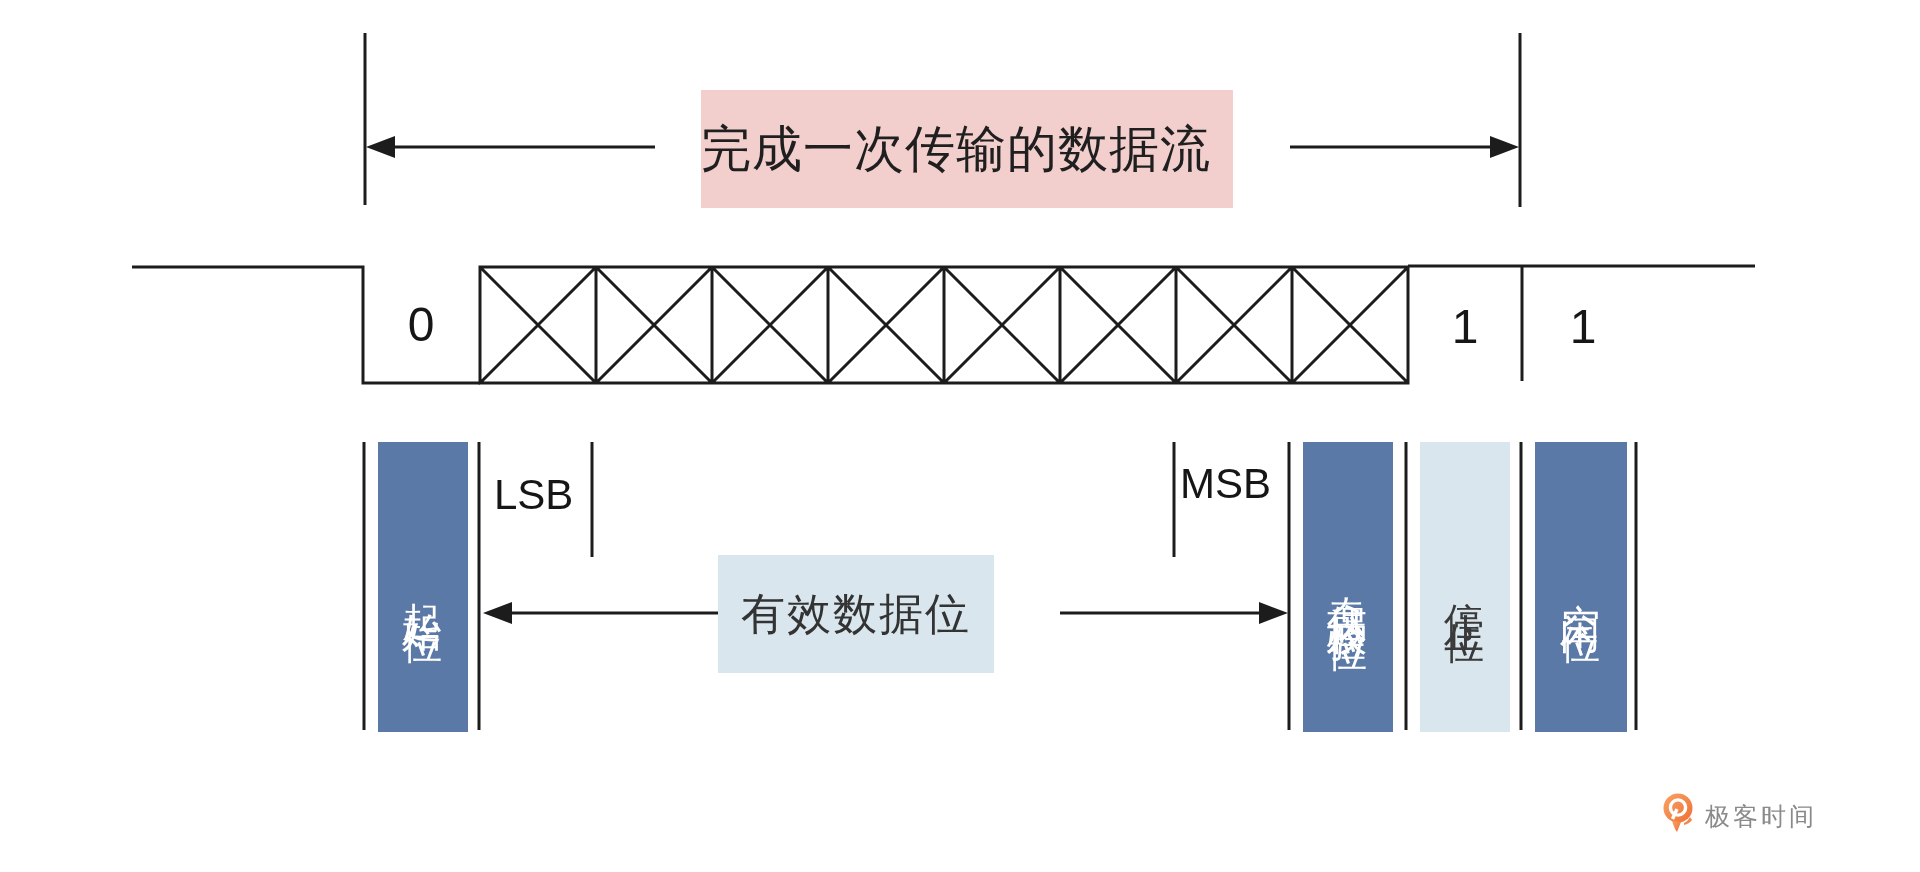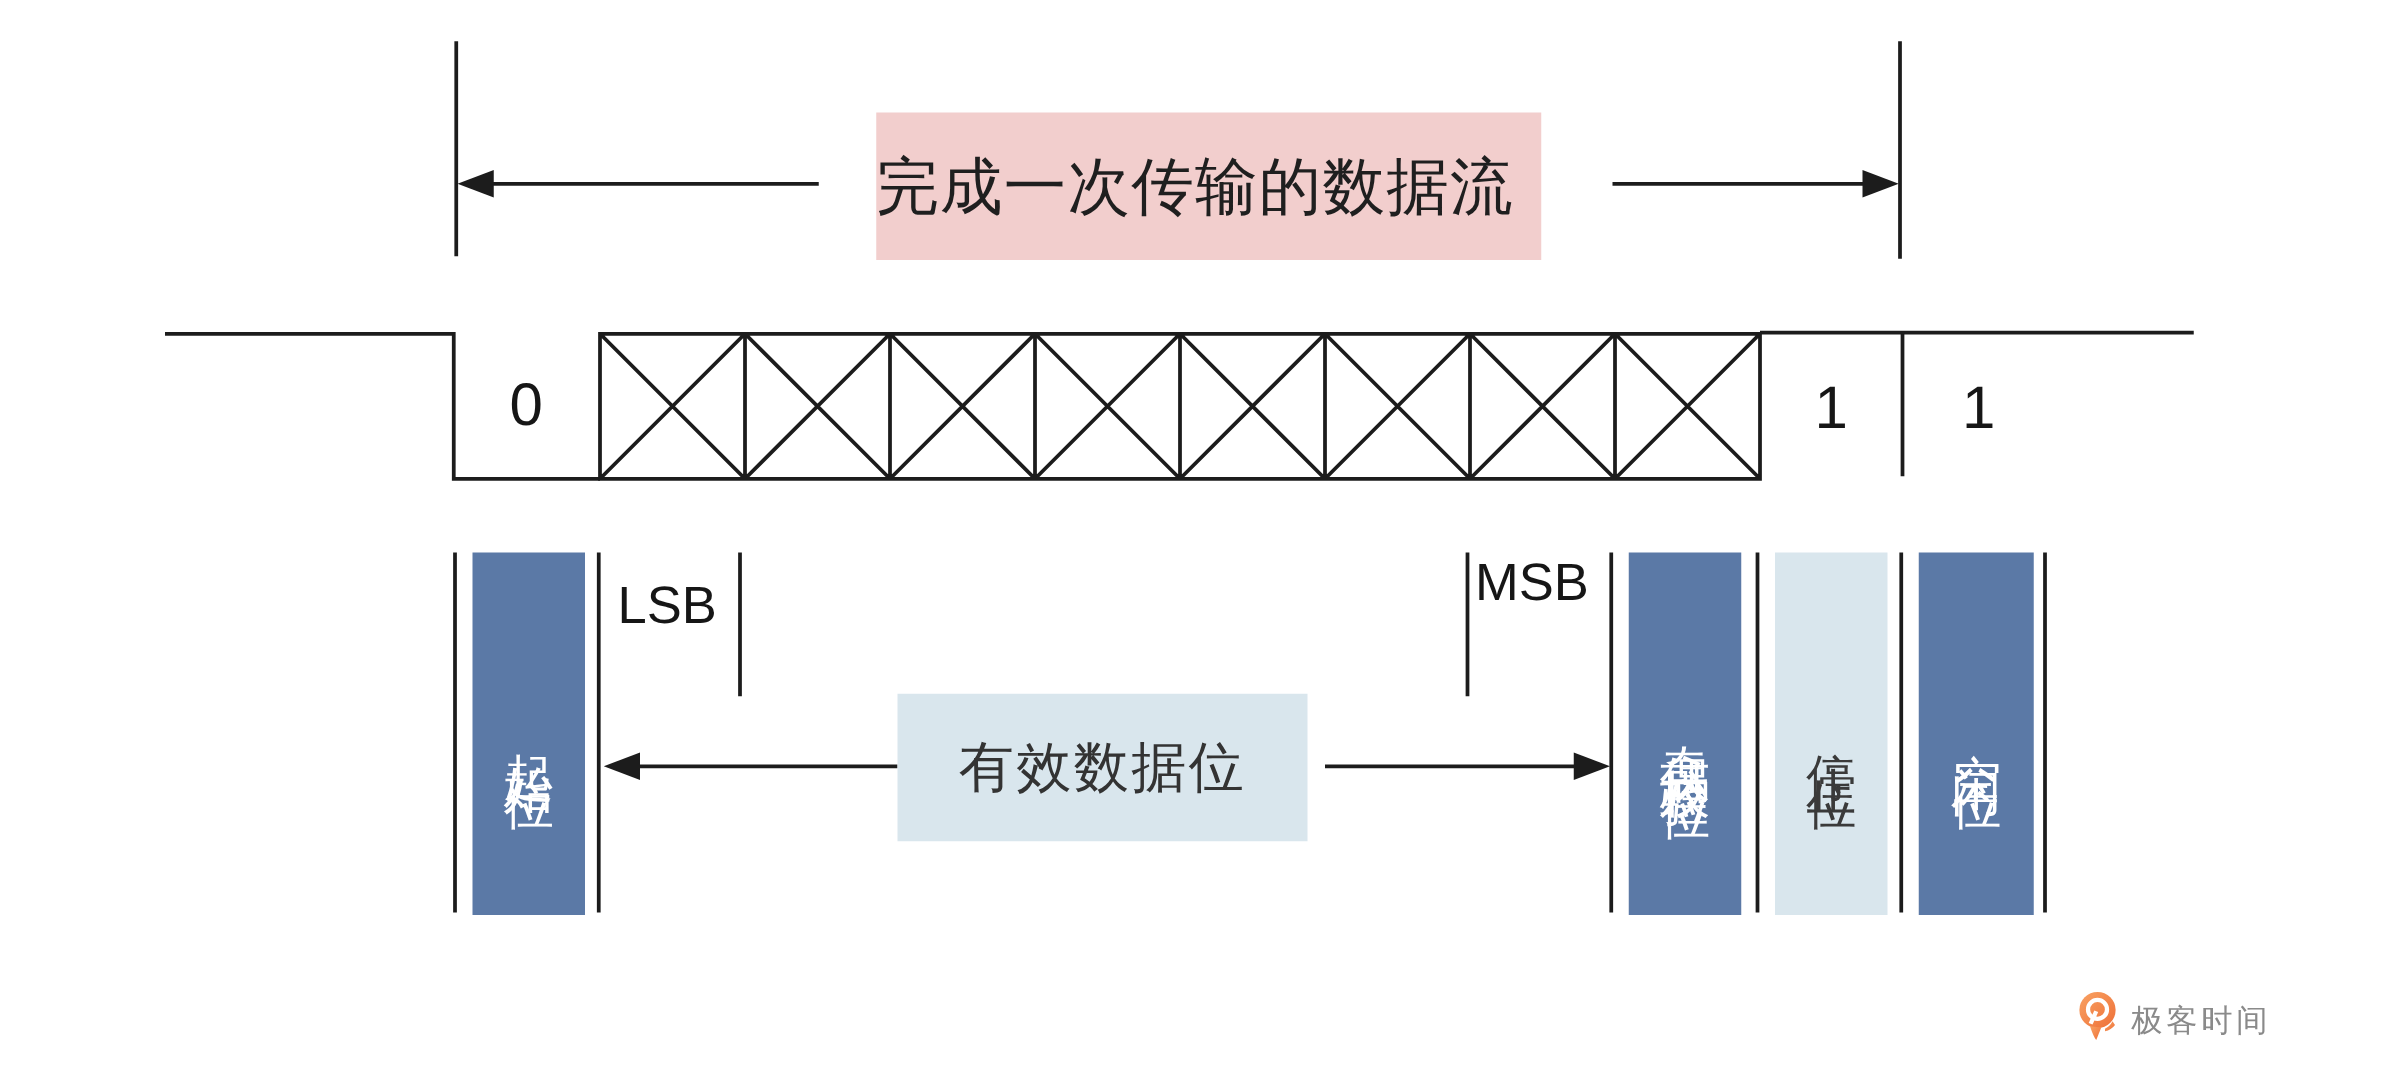--- a/index.html
+++ b/index.html
@@ -30,21 +30,21 @@
   }
   .vbox{
     position:absolute;top:442px;height:290px;width:90px;
     display:flex;align-items:center;justify-content:center;
     writing-mode:vertical-rl;text-orientation:upright;
     font-size:40px;letter-spacing:11px;
   }
   .vbox.blue{background:var(--blue,#5b79a6);color:#ffffff;}
   .vbox.lightblue{background:var(--light-blue,#d9e6ed);color:#3a3a3a;}
   .data-bits-box{
-    position:absolute;left:718px;top:555px;width:328px;height:118px;
+    position:absolute;left:718px;top:555px;width:276px;height:118px;
     background:var(--light-blue,#d9e6ed);color:#333333;
     display:flex;align-items:center;justify-content:center;
     font-size:44px;letter-spacing:2px;white-space:nowrap;
   }
   .logo{
     position:absolute;left:1662px;top:792px;height:46px;
     display:flex;align-items:flex-start;
   }
   .logo-text{
     margin-left:9px;margin-top:8px;
@@ -92,22 +92,22 @@
   </svg>
 
   <div class="title-box">
     <span>完成一次传输的数据流</span>
   </div>
 
   <div class="bit-value" style="left:397px;top:300px;">0</div>
   <div class="bit-value" style="left:1441px;top:302px;">1</div>
   <div class="bit-value" style="left:1559px;top:302px;">1</div>
 
-  <div class="edge-label" style="left:494px;top:461px;">LSB</div>
-  <div class="edge-label" style="left:1180px;top:443px;">MSB</div>
+  <div class="edge-label" style="left:494px;top:472px;">LSB</div>
+  <div class="edge-label" style="left:1180px;top:461px;">MSB</div>
 
   <div class="vbox blue" style="left:378px;width:90px;">
     <span>起始位</span>
   </div>
   <div class="vbox blue" style="left:1303px;width:90px;letter-spacing:9px;">
     <span>奇偶校验位</span>
   </div>
   <div class="vbox lightblue" style="left:1420px;width:90px;">
     <span>停止位</span>
   </div>

